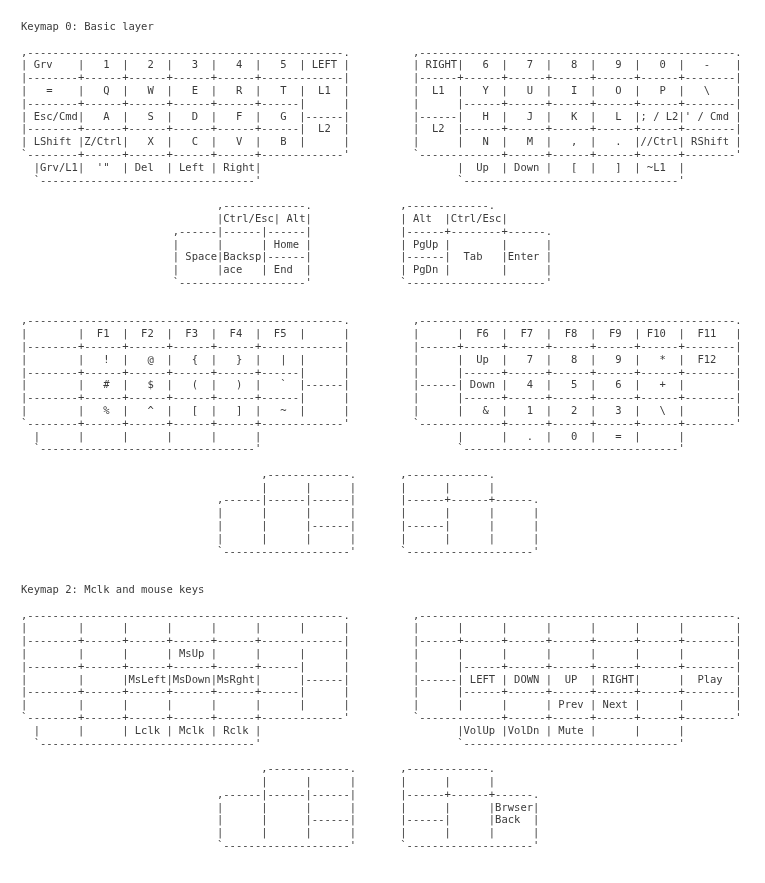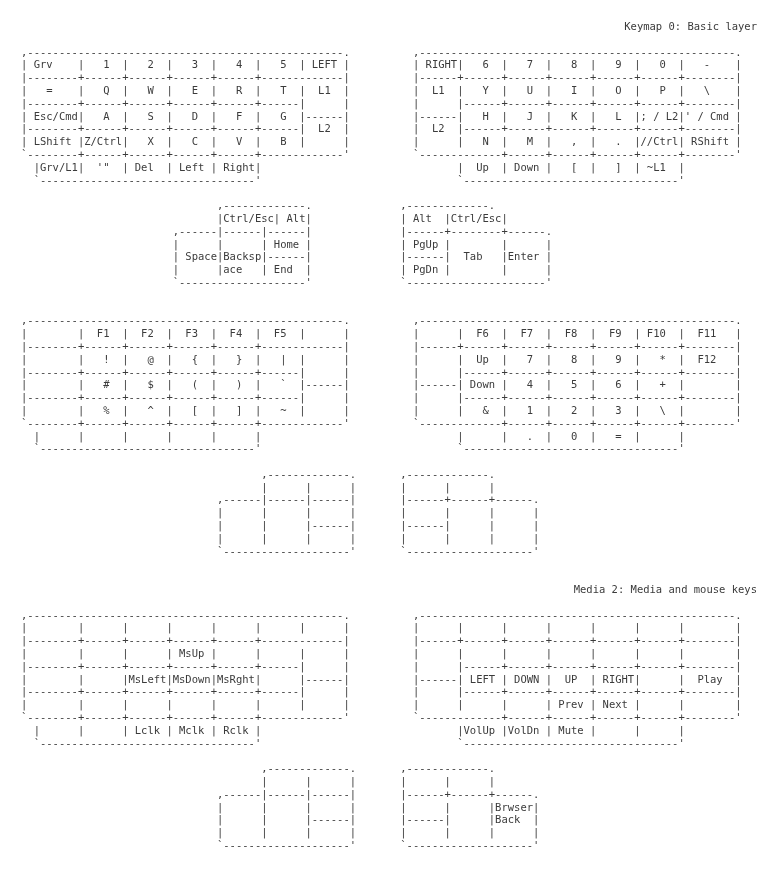--- a/index.html
+++ b/index.html
@@ -16,21 +16,20 @@
     font-family: "DejaVu Sans Mono", "Liberation Mono", monospace;
     font-size: 10.5px;
     line-height: 12.8px;
     color: #3b3b3b;
   }
   .keymap-block { margin: 0; }
   .keymap-title {
     white-space: pre;
     margin: 0 0 12.8px 0;
     font-weight: normal;
-    text-align: right;
   }
   pre.keymap-art {
     font: inherit;
     color: inherit;
     white-space: pre;
     margin: 0 0 25.6px 0;
   }
   .keymap-block:last-child pre.keymap-art { margin-bottom: 0; }
 </style>
 </head>
@@ -77,21 +76,21 @@
                                       ,-------------.       ,-------------.
                                       |      |      |       |      |      |
                                ,------|------|------|       |------+------+------.
                                |      |      |      |       |      |      |      |
                                |      |      |------|       |------|      |      |
                                |      |      |      |       |      |      |      |
                                `--------------------'       `--------------------'</pre>
   </div>
 
   <div class="keymap-block">
-    <div class="keymap-title">Media 2: Media and mouse keys</div>
+    <div class="keymap-title">Keymap 2: Mclk and mouse keys</div>
     <pre class="keymap-art">,--------------------------------------------------.          ,--------------------------------------------------.
 |        |      |      |      |      |      |      |          |      |      |      |      |      |      |        |
 |--------+------+------+------+------+-------------|          |------+------+------+------+------+------+--------|
 |        |      |      | MsUp |      |      |      |          |      |      |      |      |      |      |        |
 |--------+------+------+------+------+------|      |          |      |------+------+------+------+------+--------|
 |        |      |MsLeft|MsDown|MsRght|      |------|          |------| LEFT | DOWN |  UP  | RIGHT|      |  Play  |
 |--------+------+------+------+------+------|      |          |      |------+------+------+------+------+--------|
 |        |      |      |      |      |      |      |          |      |      |      | Prev | Next |      |        |
 `--------+------+------+------+------+-------------'          `-------------+------+------+------+------+--------'
   |      |      | Lclk | Mclk | Rclk |                               |VolUp |VolDn | Mute |      |      |

